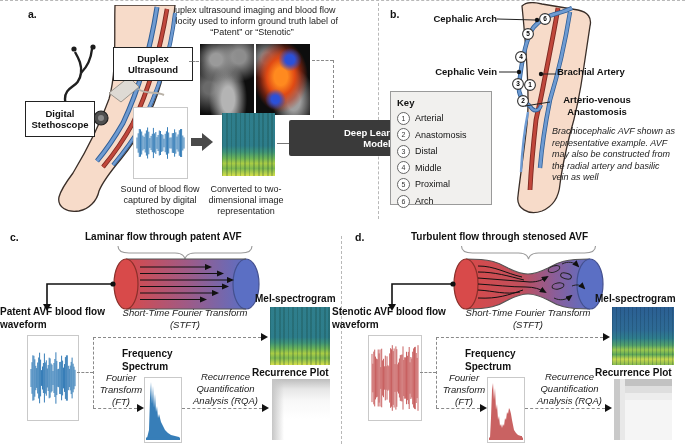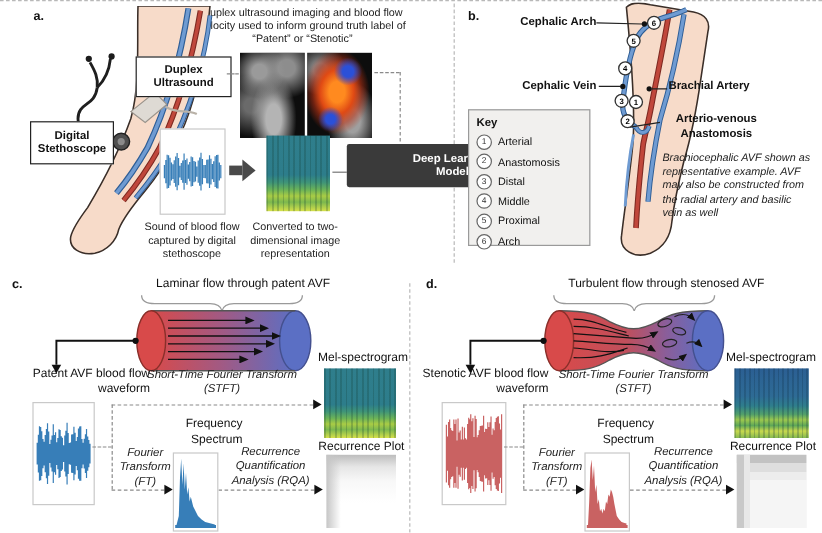--- a/index.html
+++ b/index.html
@@ -2,21 +2,21 @@
 <html><head>
 <meta charset="utf-8">
 <style>
   html,body{margin:0;padding:0;background:#fff;}
   .fig{position:relative;width:685px;height:444px;background:#fff;overflow:hidden;
        font-family:"Liberation Sans",sans-serif;color:#111;}
   .abs{position:absolute;}
   .plabel{font-weight:bold;font-size:10.5px;}
   .cap{font-size:9px;line-height:11px;text-align:center;color:#222;}
   .boldlab{font-weight:bold;font-size:9.5px;line-height:11.5px;text-align:center;}
-  .title{font-weight:normal;font-size:10px;text-align:right;}
+  .title{font-weight:bold;font-size:10px;text-align:left;}
   .ital{font-style:italic;font-size:9.5px;line-height:12px;text-align:center;color:#222;}
   .labelbox{background:#fff;border:1.5px solid #222;display:flex;align-items:center;justify-content:center;
             font-weight:bold;font-size:9.5px;line-height:11px;text-align:center;padding:2px;}
   .hd{border-top:1.2px dashed #8a8a8a;height:0;}
   .vd{border-left:1.2px dashed #8a8a8a;width:0;}
   .hdiv{border-top:1px dashed #b8b8b8;height:0;}
   .vdiv{border-left:1px dashed #b8b8b8;width:0;}
   .arr-r{width:0;height:0;border-top:4px solid transparent;border-bottom:4px solid transparent;border-left:7px solid #111;}
   .imgbox{border:1px solid #c9c9c9;background:#fff;}
   .model{background:#3a3a3a;color:#fff;border-radius:2px;display:flex;align-items:center;justify-content:center;
@@ -257,21 +257,21 @@
   </div>
   <div class="abs ital" style="left:92px;top:372px;width:58px;">Fourier Transform (FT)</div>
   <div class="abs ital" style="left:183px;top:371px;width:85px;">Recurrence Quantification Analysis (RQA)</div>
 
   <div class="abs title" style="left:255px;top:293px;width:85px;">Mel-spectrogram</div>
   <div class="abs spect-teal" style="left:270px;top:307px;width:60px;height:58px;"></div>
   <div class="abs title" style="left:252px;top:367px;width:85px;">Recurrence Plot</div>
   <div class="abs rp-c" style="left:272px;top:379px;width:58px;height:61px;"></div>
 
   <div class="abs plabel" style="left:355px;top:231px;">d.</div>
-  <div class="abs title" style="left:422px;top:231px;width:215px;">Turbulent flow through stenosed AVF</div>
+  <div class="abs title" style="left:411px;top:231px;width:215px;">Turbulent flow through stenosed AVF</div>
   <svg class="abs" style="left:457px;top:245px;" width="145" height="16" viewBox="0 0 138 16">
     <path d="M1,1 C1,6 5,8 12,8 L58,8 C64,8 67,10 68,14 C69,10 72,8 78,8 L124,8 C131,8 135,6 135,1" fill="none" stroke="#9a9a9a" stroke-width="1.1"></path>
   </svg>
 
   <svg class="abs" style="left:450px;top:256px;" width="158" height="56" viewBox="0 0 158 56">
     <defs>
       <linearGradient id="tubeD" x1="0" y1="0" x2="1" y2="0">
         <stop offset="0" stop-color="#d84a4a"></stop>
           <stop offset="0.45" stop-color="#c04f5c"></stop>
           <stop offset="0.72" stop-color="#8a5e9a"></stop>

